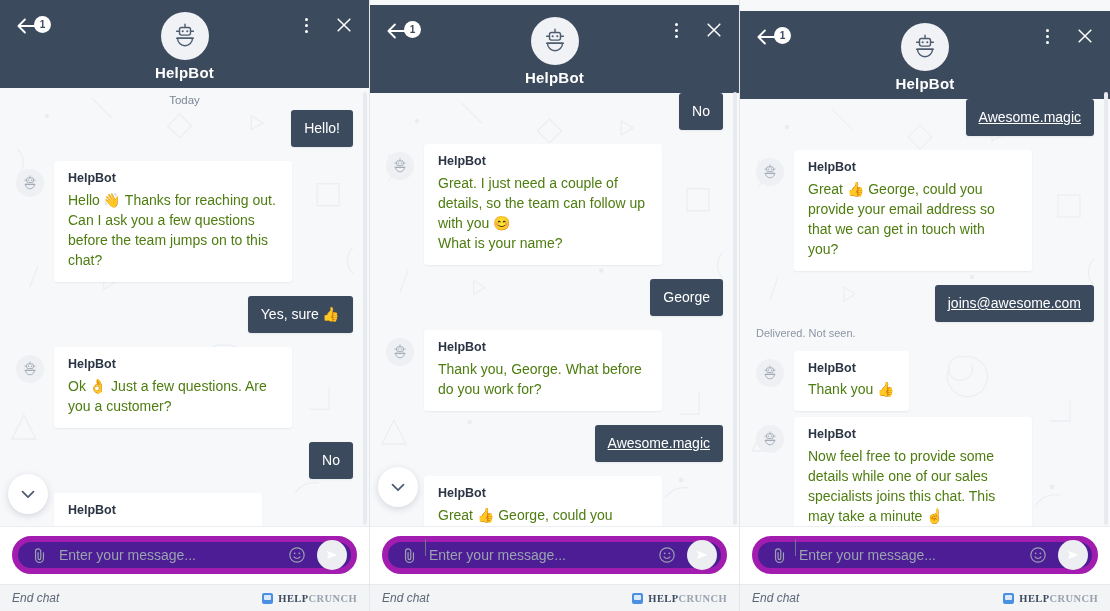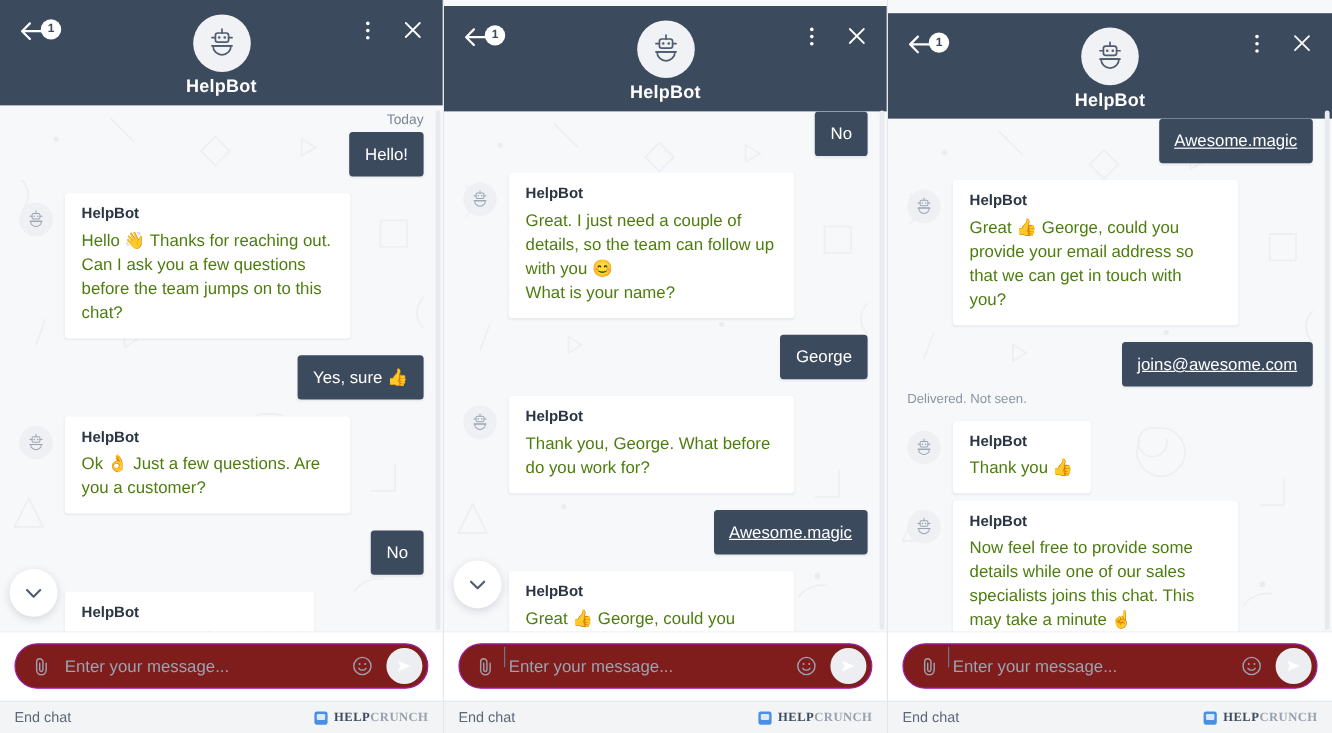--- a/index.html
+++ b/index.html
@@ -97,21 +97,21 @@
     background: #f7f8fa;
     padding: 0 16px;
   }
   .bgpat {
     position: absolute; inset: 0;
     pointer-events: none;
     opacity: .55;
   }
   .day-sep {
     position: relative;
-    text-align: right;
+    text-align: center;
     font-size: 11.5px;
     color: #7c8796;
     padding: 6px 0 4px;
   }
   .msgs { position: relative; }
 
   
   .row { position: relative; display: flex; margin-bottom: 14px; }
   .row.in  { justify-content: flex-start; }
   .row.out { justify-content: flex-end; }
@@ -197,23 +197,23 @@
   .composer {
     flex: 0 0 auto;
     background: #ffffff;
     padding: 9px 12px 10px;
     border-top: 1px solid #eceef1;
   }
   .inputwrap {
     display: flex;
     align-items: center;
     height: 38px;
-    border: 1px solid #a21caf;
+    border: 6px solid #a21caf;
     border-radius: 19px;
-    background: #7f1d1d;
+    background: #4c1d95;
     padding: 0 4px 0 12px;
   }
   .placeholder {
     flex: 1 1 auto;
     font-size: 14px;
     color: #9aa3ae;
     padding-left: 10px;
     position: relative;
   }
   .placeholder.caret::before {
@@ -254,21 +254,21 @@
   }
   .brand-mark::after {
     content:"";
     position:absolute; left:2px; top:2px;
     width:7px; height:5px;
     background:#dbe9f9; border-radius:1px;
   }
   .brand-text { font-size: 10.5px; font-weight: bold; letter-spacing: .4px; }
   .brand-text .b1 { color: #3c4a5e; }
   .brand-text .b2 { color: #98a2af; }
-  .endchat { cursor: pointer; }
+  .endchat { cursor: pointer; font-style: italic; }
 </style>
 </head>
 <body>
 
 <div class="stage">
 
 <div class="panel p1">
       <div class="chat-header">
         <div class="hdr-back">
           <svg width="26" height="26" style="color: rgb(255, 255, 255);">

